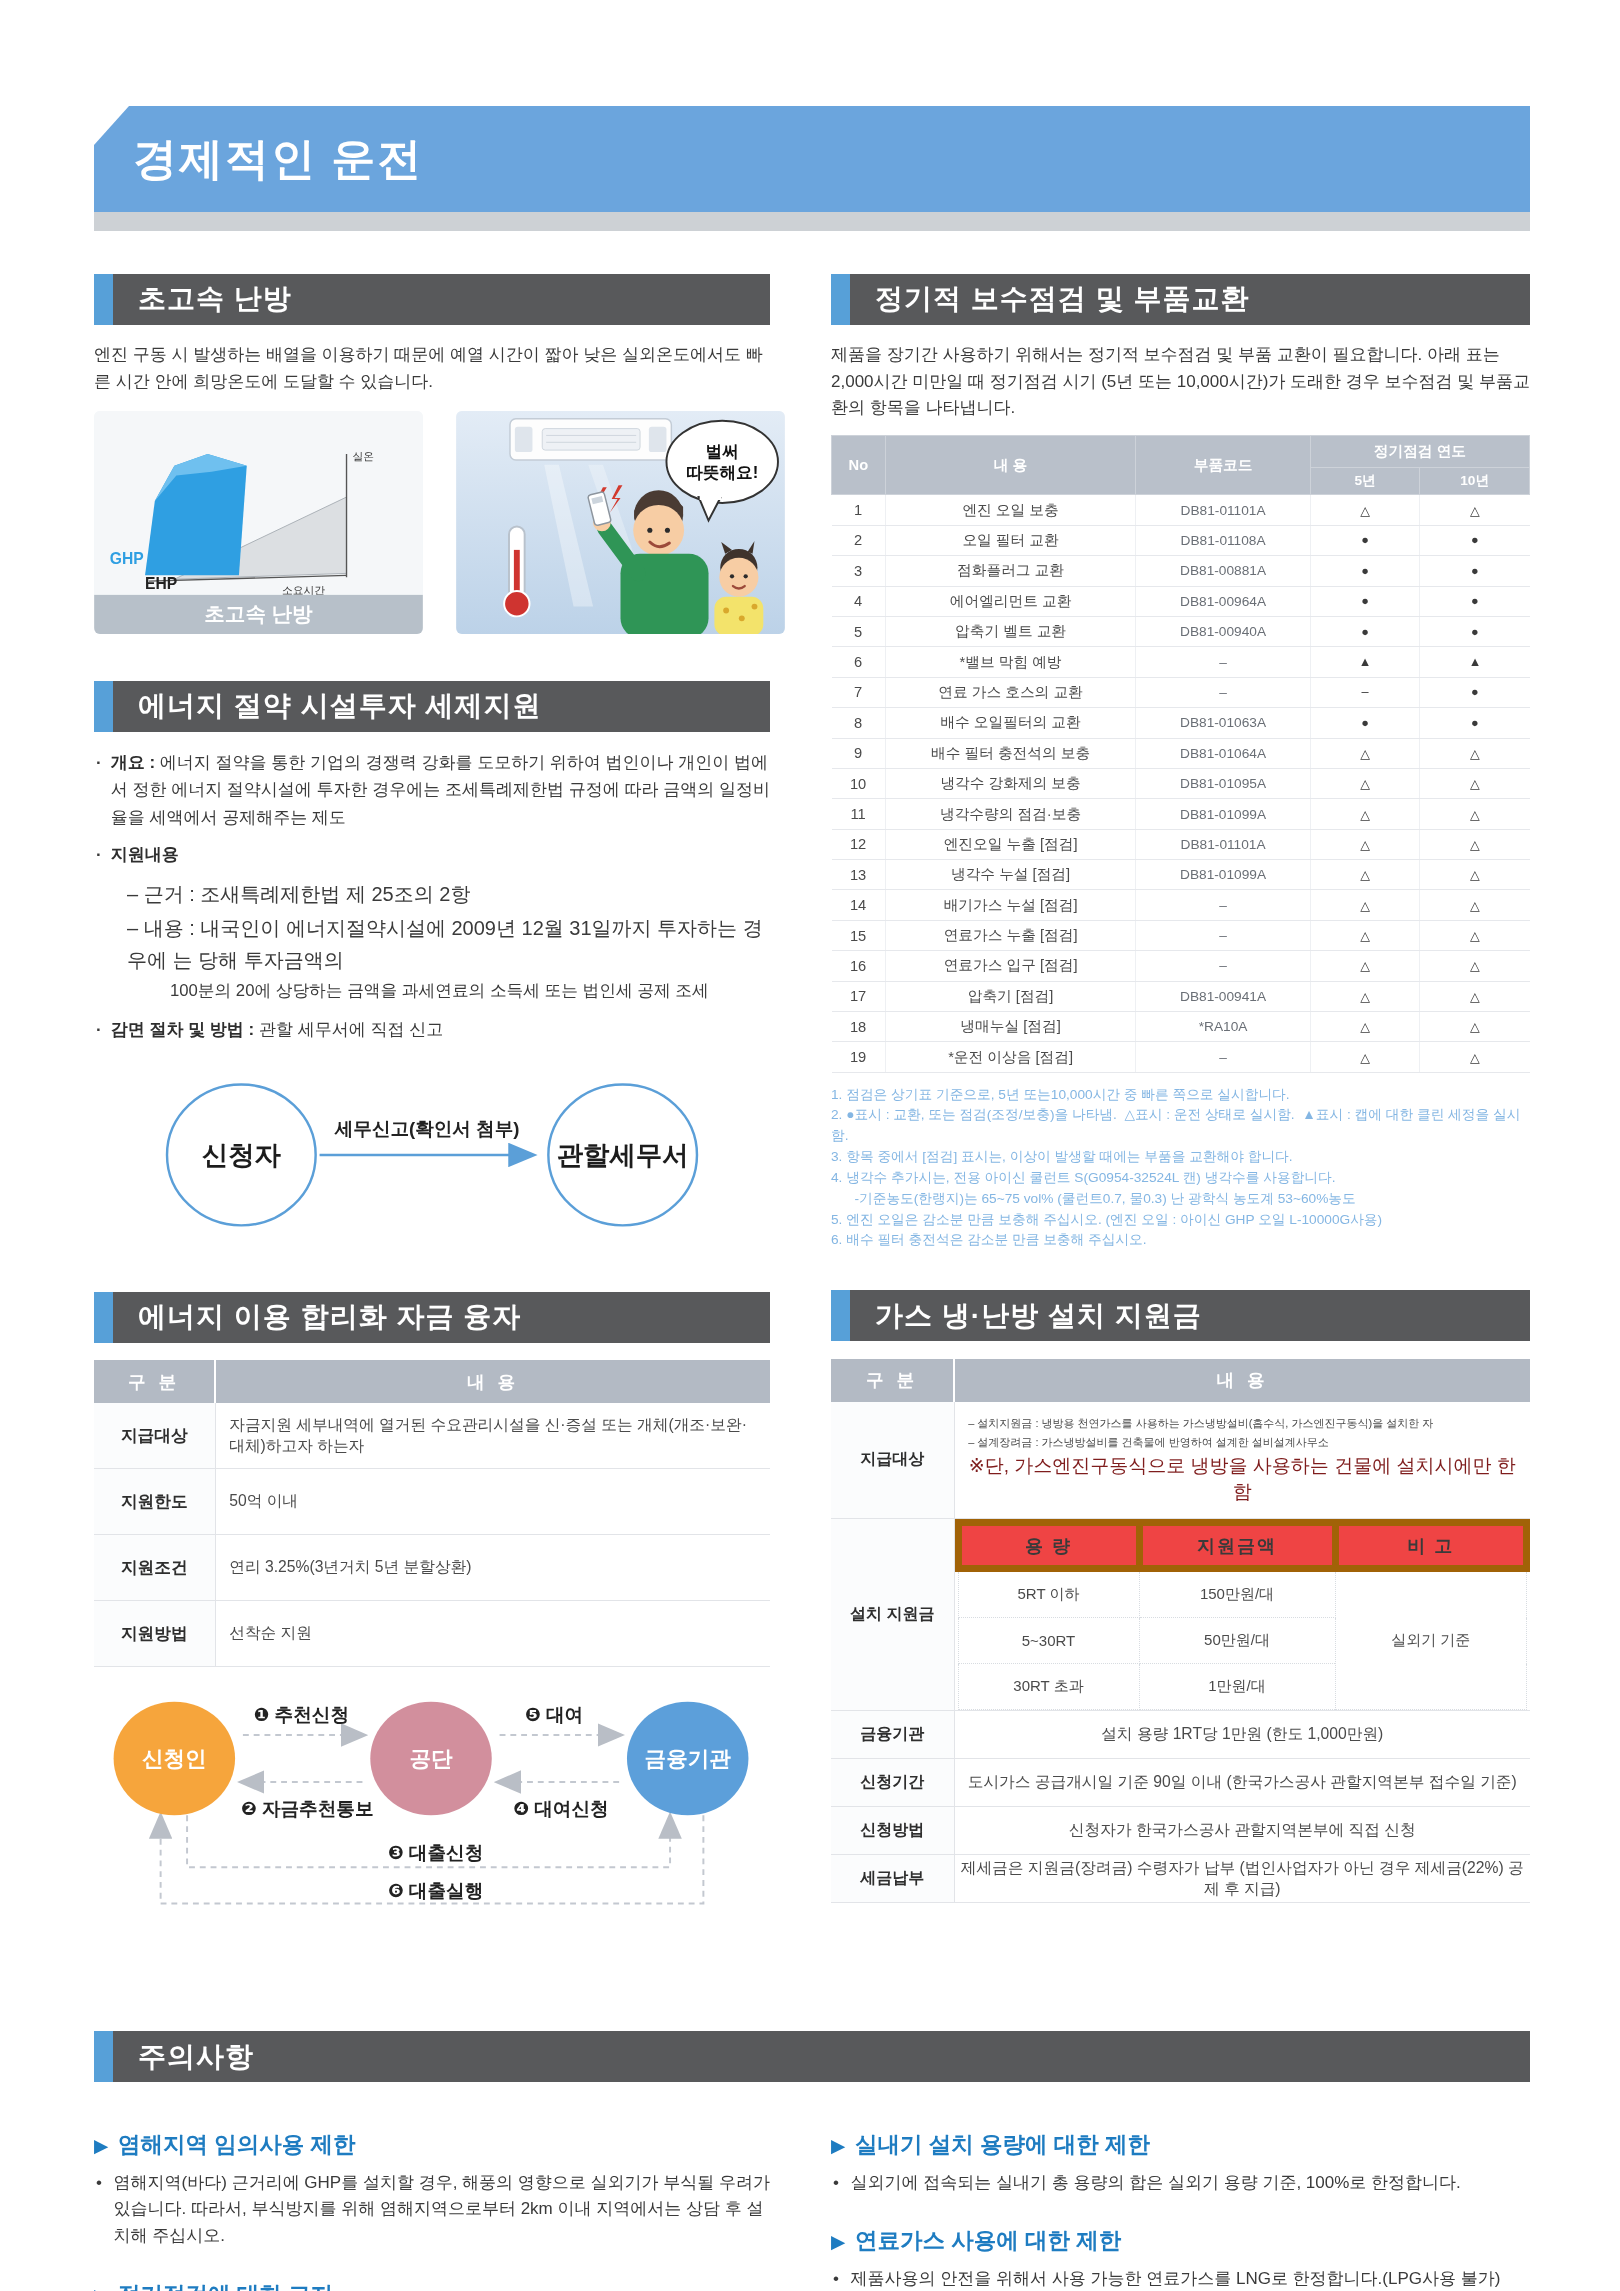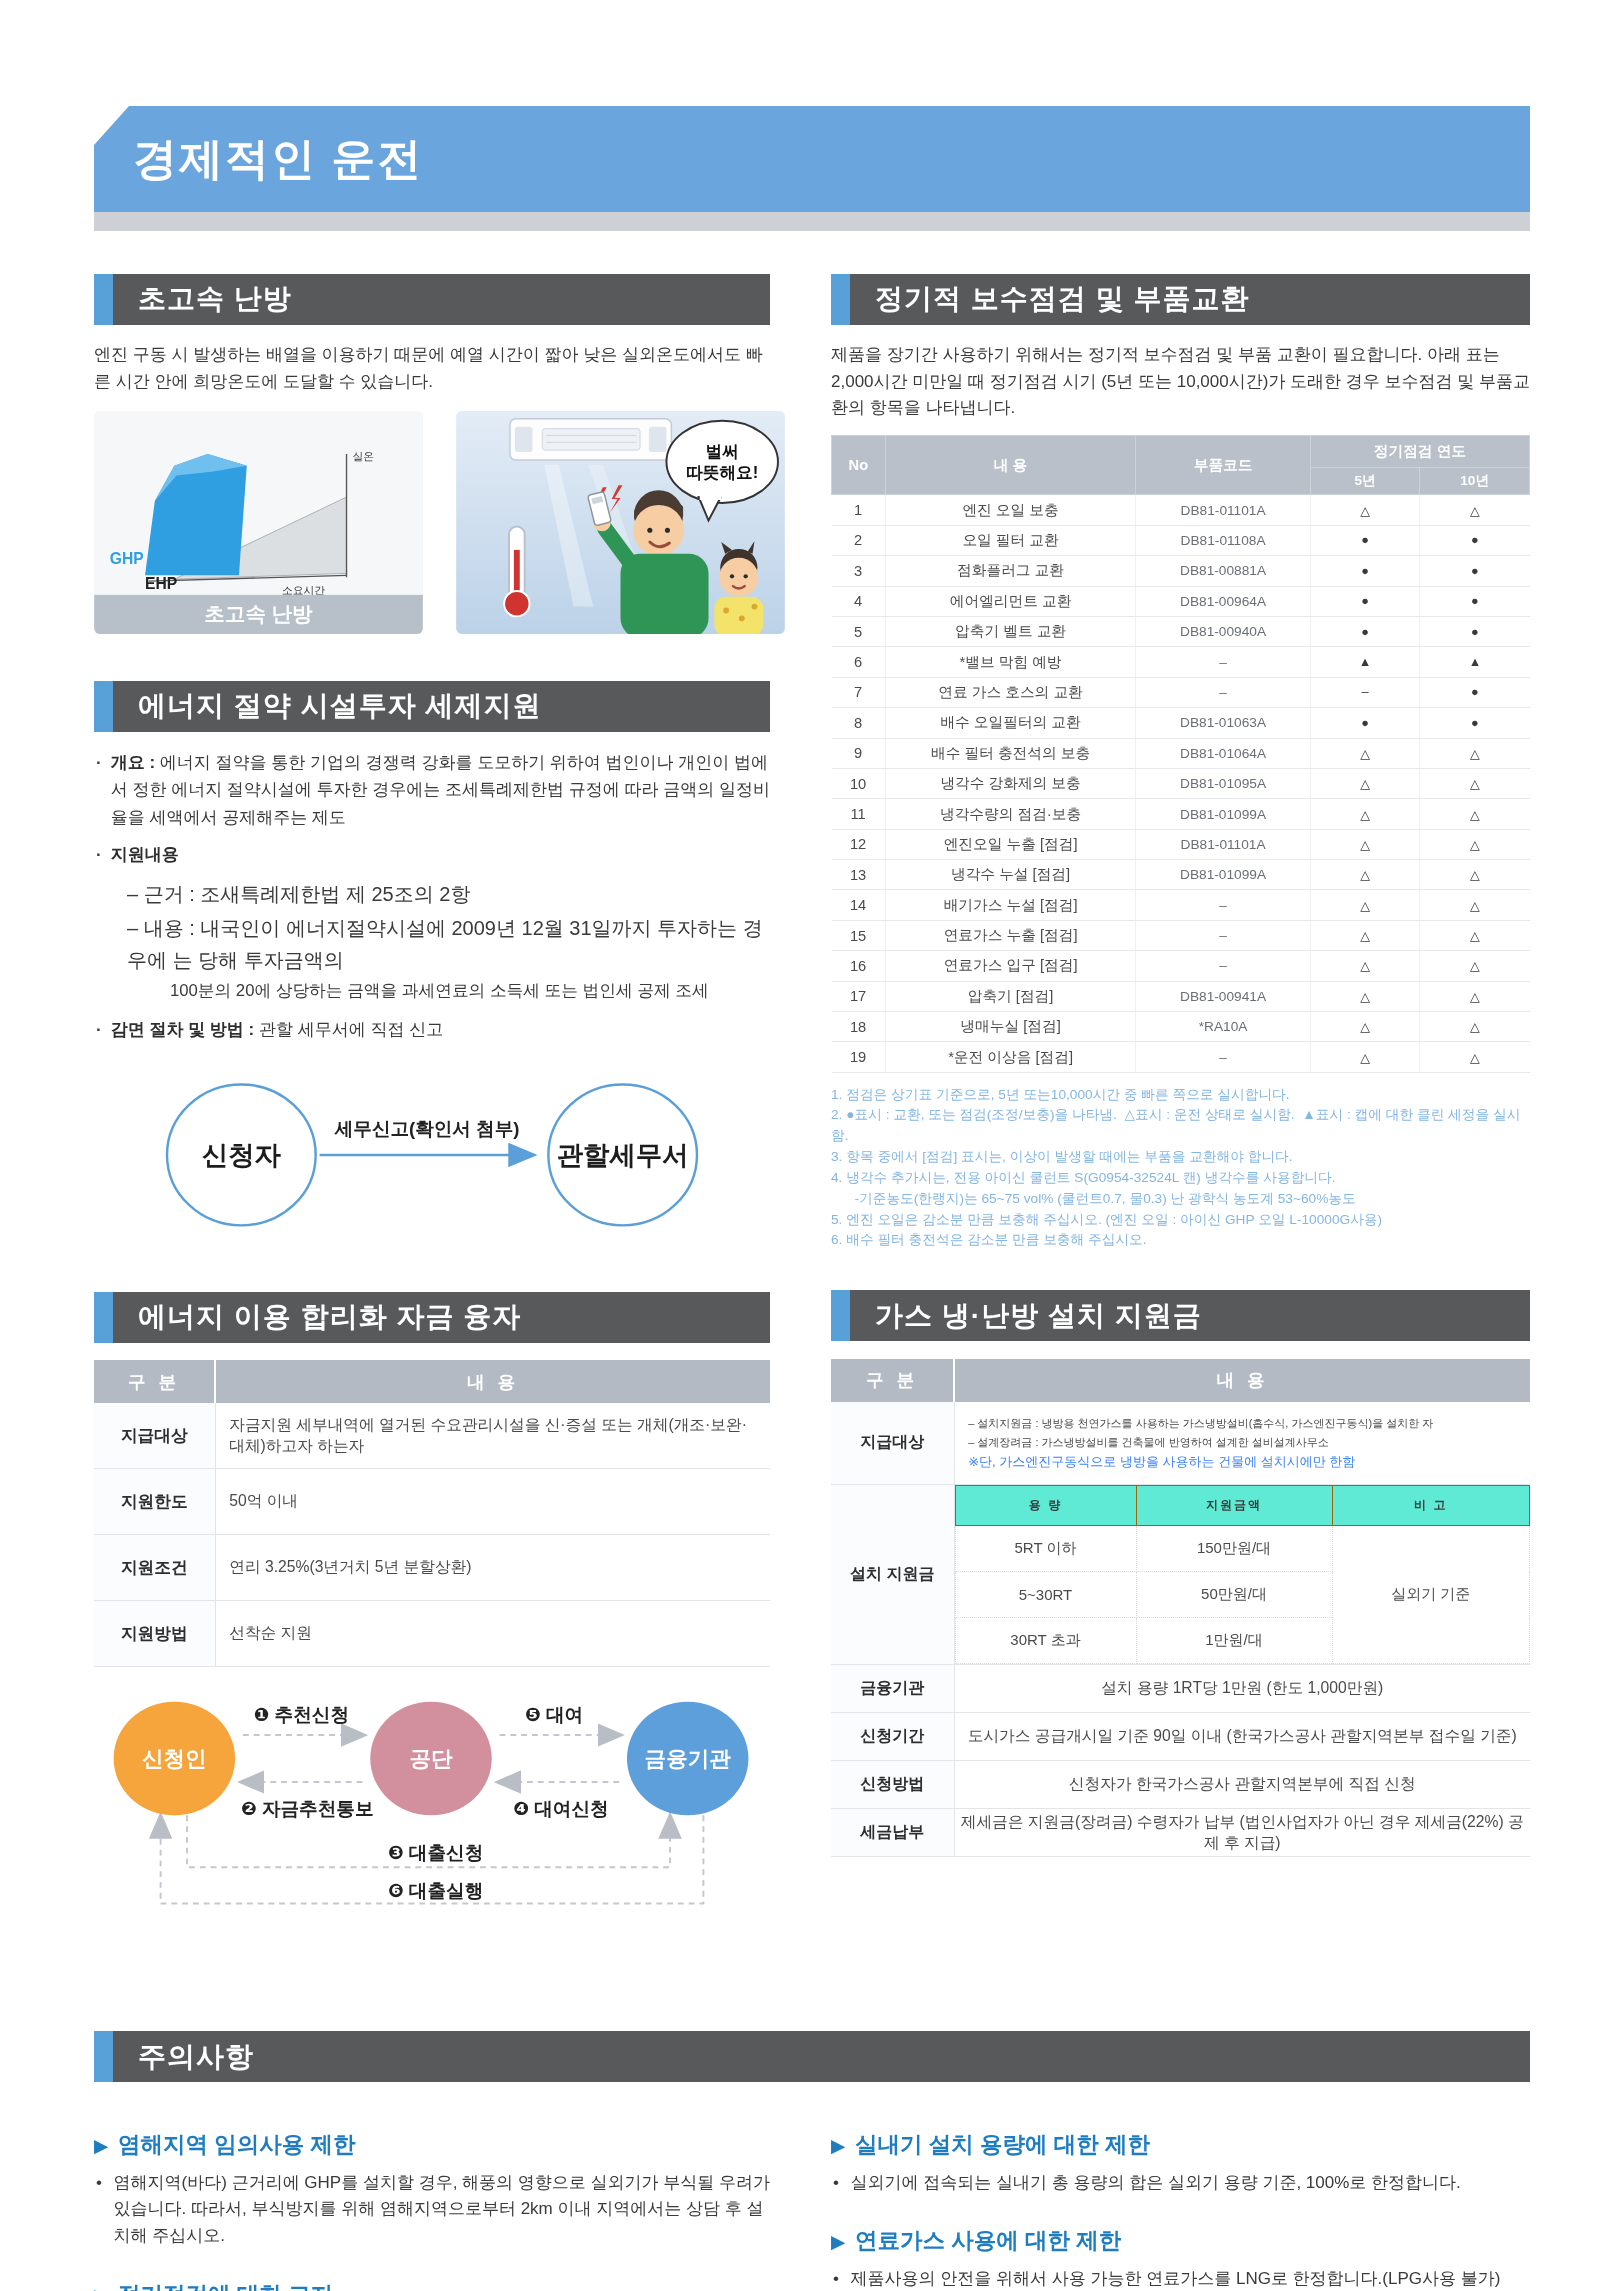--- a/index.html
+++ b/index.html
@@ -65,23 +65,23 @@
   
   .subsidy-section{margin-top:39px;}
   .sub-table{width:100%;border-collapse:collapse;table-layout:fixed;font-size:15.7px;}
   .sub-table th{background:#b3bac4;color:#fff;font-weight:bold;height:41px;font-size:17.6px;letter-spacing:3.9px;}
   .sub-table th.h-label{width:120px;border-right:2.9px solid #fff;}
   .sub-table td{border-bottom:1px solid #e2e4e8;background:#fff;}
   .sub-table td.lbl{font-weight:bold;text-align:center;color:#2e2e2e;border-right:1px solid #e2e4e8;background:#fbfcfd;font-size:16px;}
   .sub-table td.val{padding:9.8px 13.7px;color:#4a4a4a;}
   .sub-table td.val-c{text-align:center;height:45px;color:#4a4a4a;}
   .recipient-line{margin:2.9px 0;font-size:11px;line-height:1.5;}
-  .recipient-note{margin:2.9px 0;font-size:13px;color:#3b82f6;}
+  .recipient-note{margin:2.9px 0;font-size:19px;color:#7f1d1d;text-align:center;}
   .inner-table{width:100%;border-collapse:collapse;table-layout:fixed;font-size:15px;text-align:center;}
-  .inner-table th{background:#5eead4;color:#3a3a3a;font-weight:bold;height:37px;border:1px solid #a16207;font-size:12px;letter-spacing:2px;}
+  .inner-table th{background:#ef4444;color:#3a3a3a;font-weight:bold;height:37px;border:7px solid #a16207;font-size:18px;letter-spacing:2px;}
   .inner-table td{border:1px dotted #d8dce1;height:43px;color:#4a4a4a;}
 
   
   .caut-wrap{margin:49px 90px 0 94px;padding-bottom:69px;}
   .caut-cols{display:flex;gap:61px;margin-top:7.8px;align-items:flex-start;}
   .caut-col{width:676px;flex:none;}
   .caut-col.right{flex:1;min-width:0;}
   .caut-h{color:#1e7cc1;font-size:22.5px;font-weight:bold;display:flex;gap:9.8px;align-items:baseline;margin:29px 0 9.8px 0;}
   .caut-h .tri{font-size:18.6px;}
   .caut-b{position:relative;padding-left:19.6px;font-size:17px;line-height:1.58;margin:7.8px 0 13.7px 0;color:#3a3a3a;}

